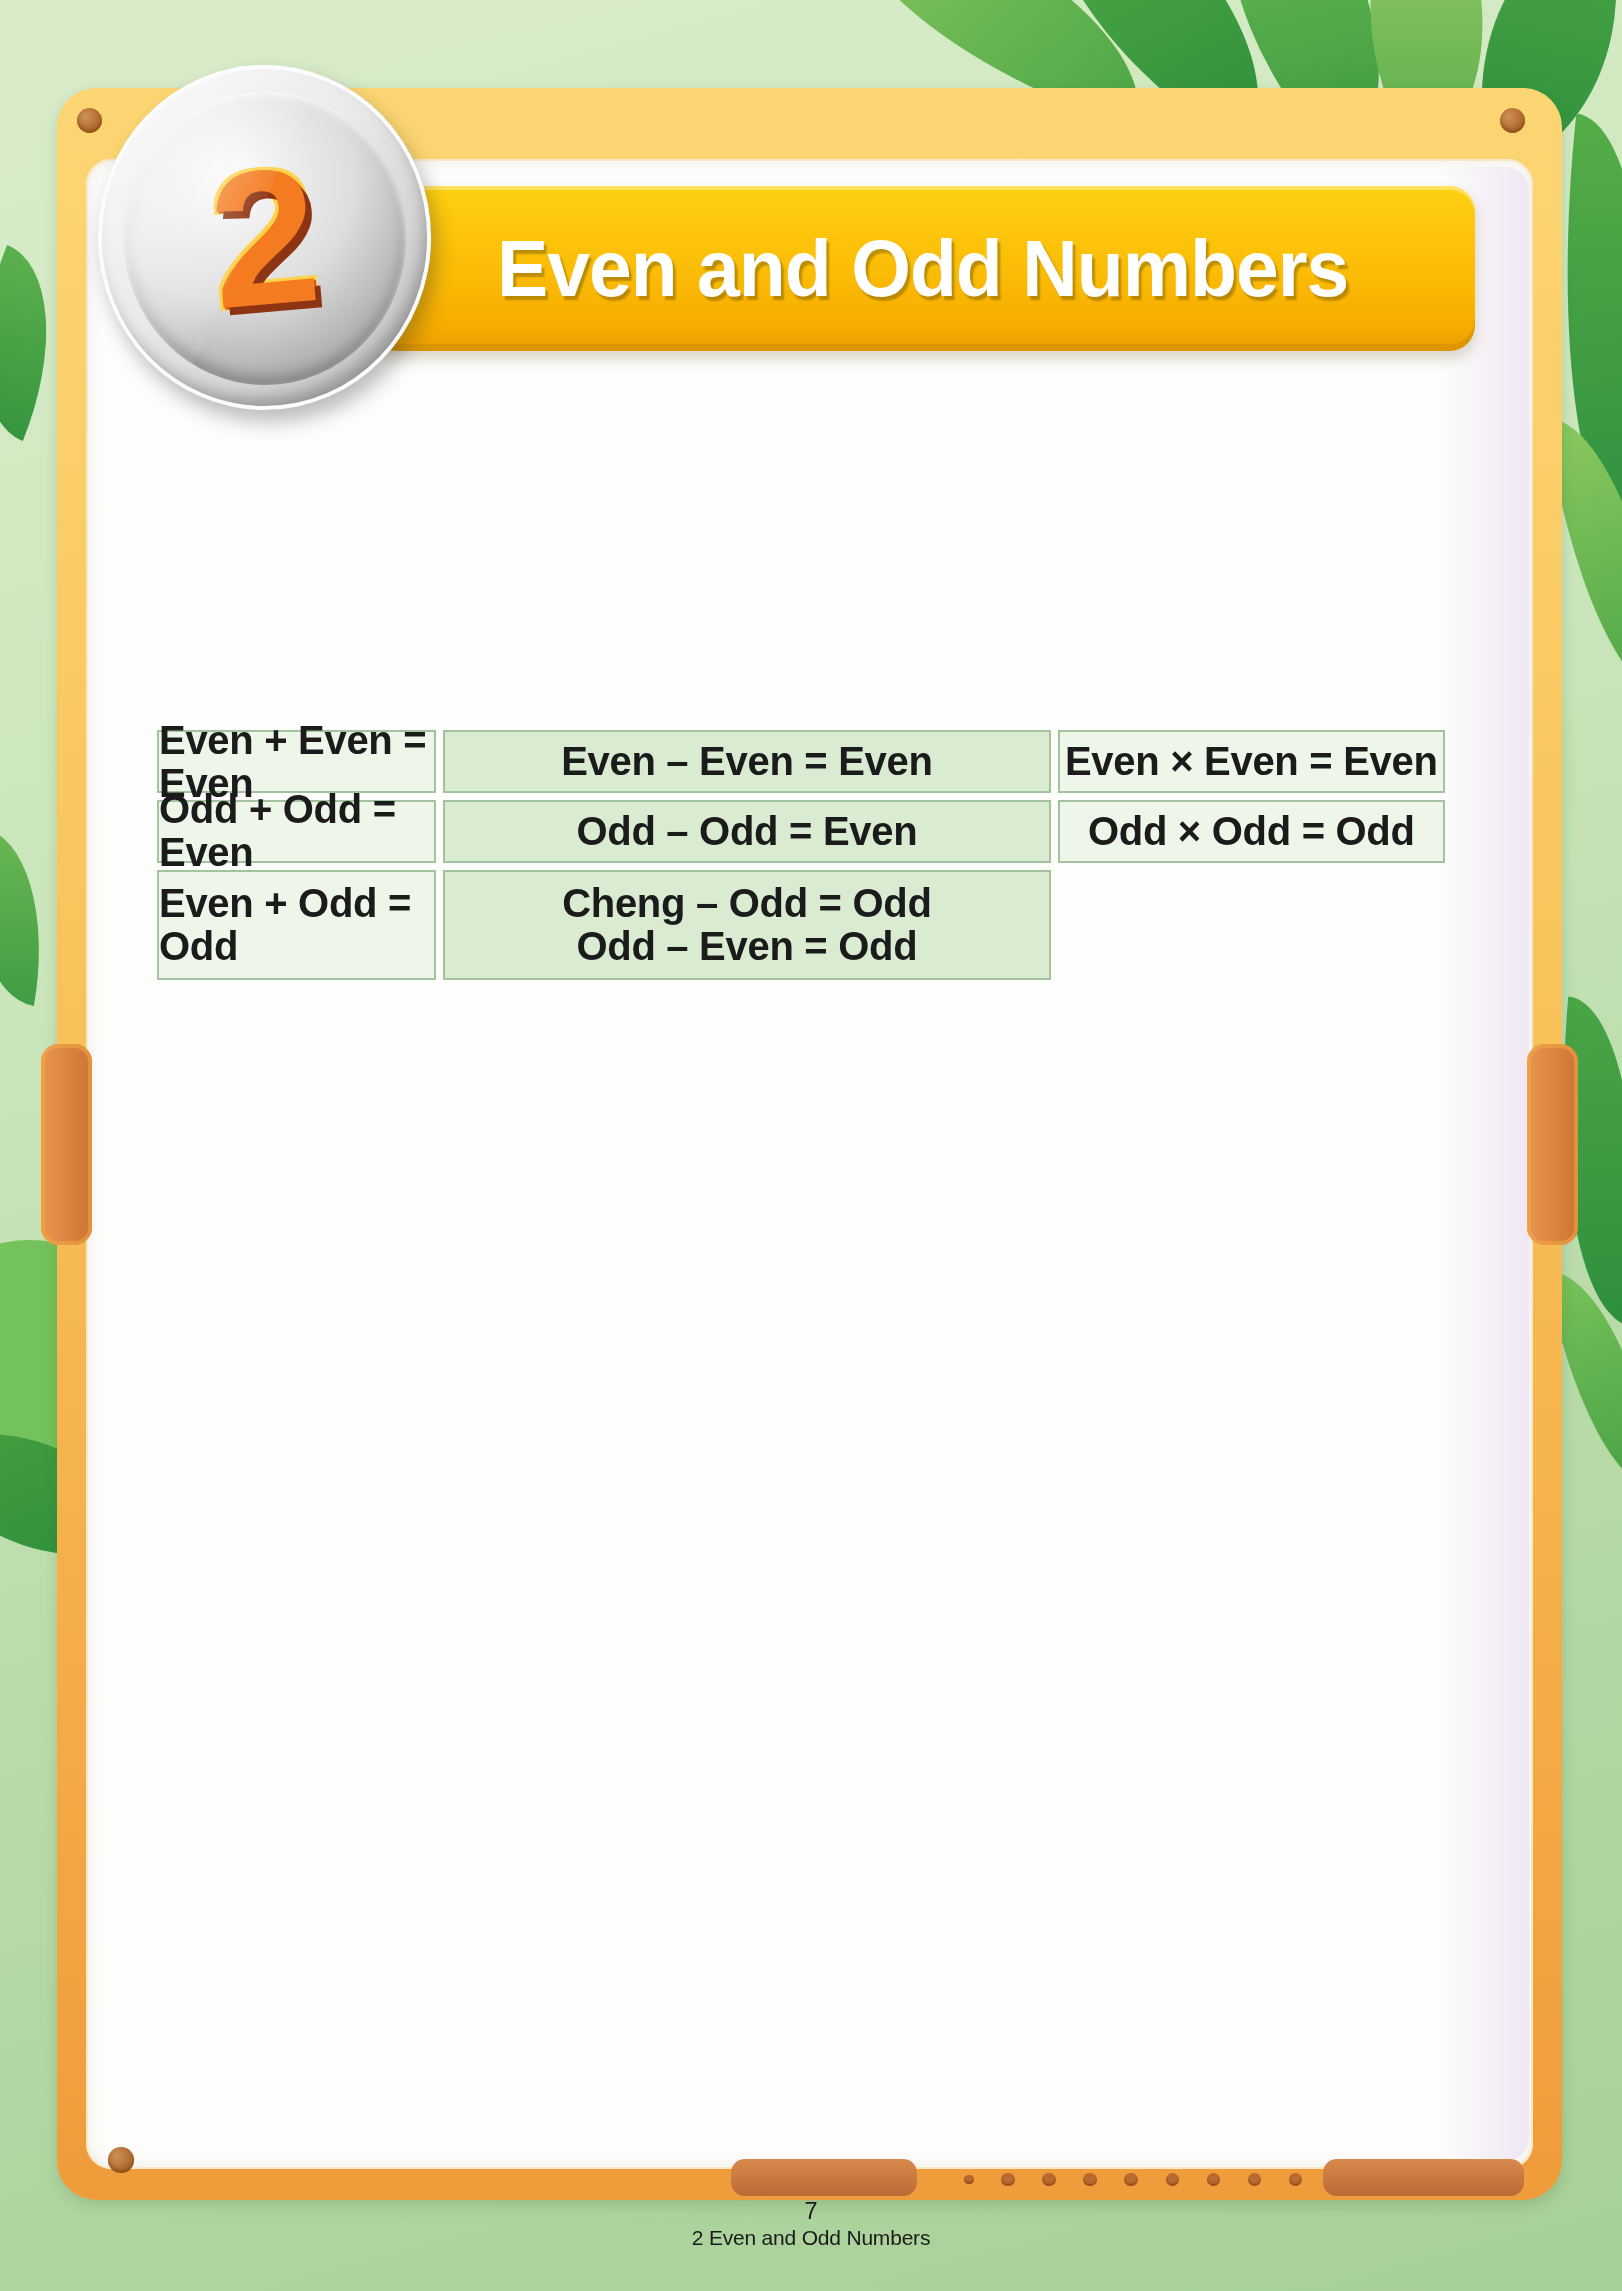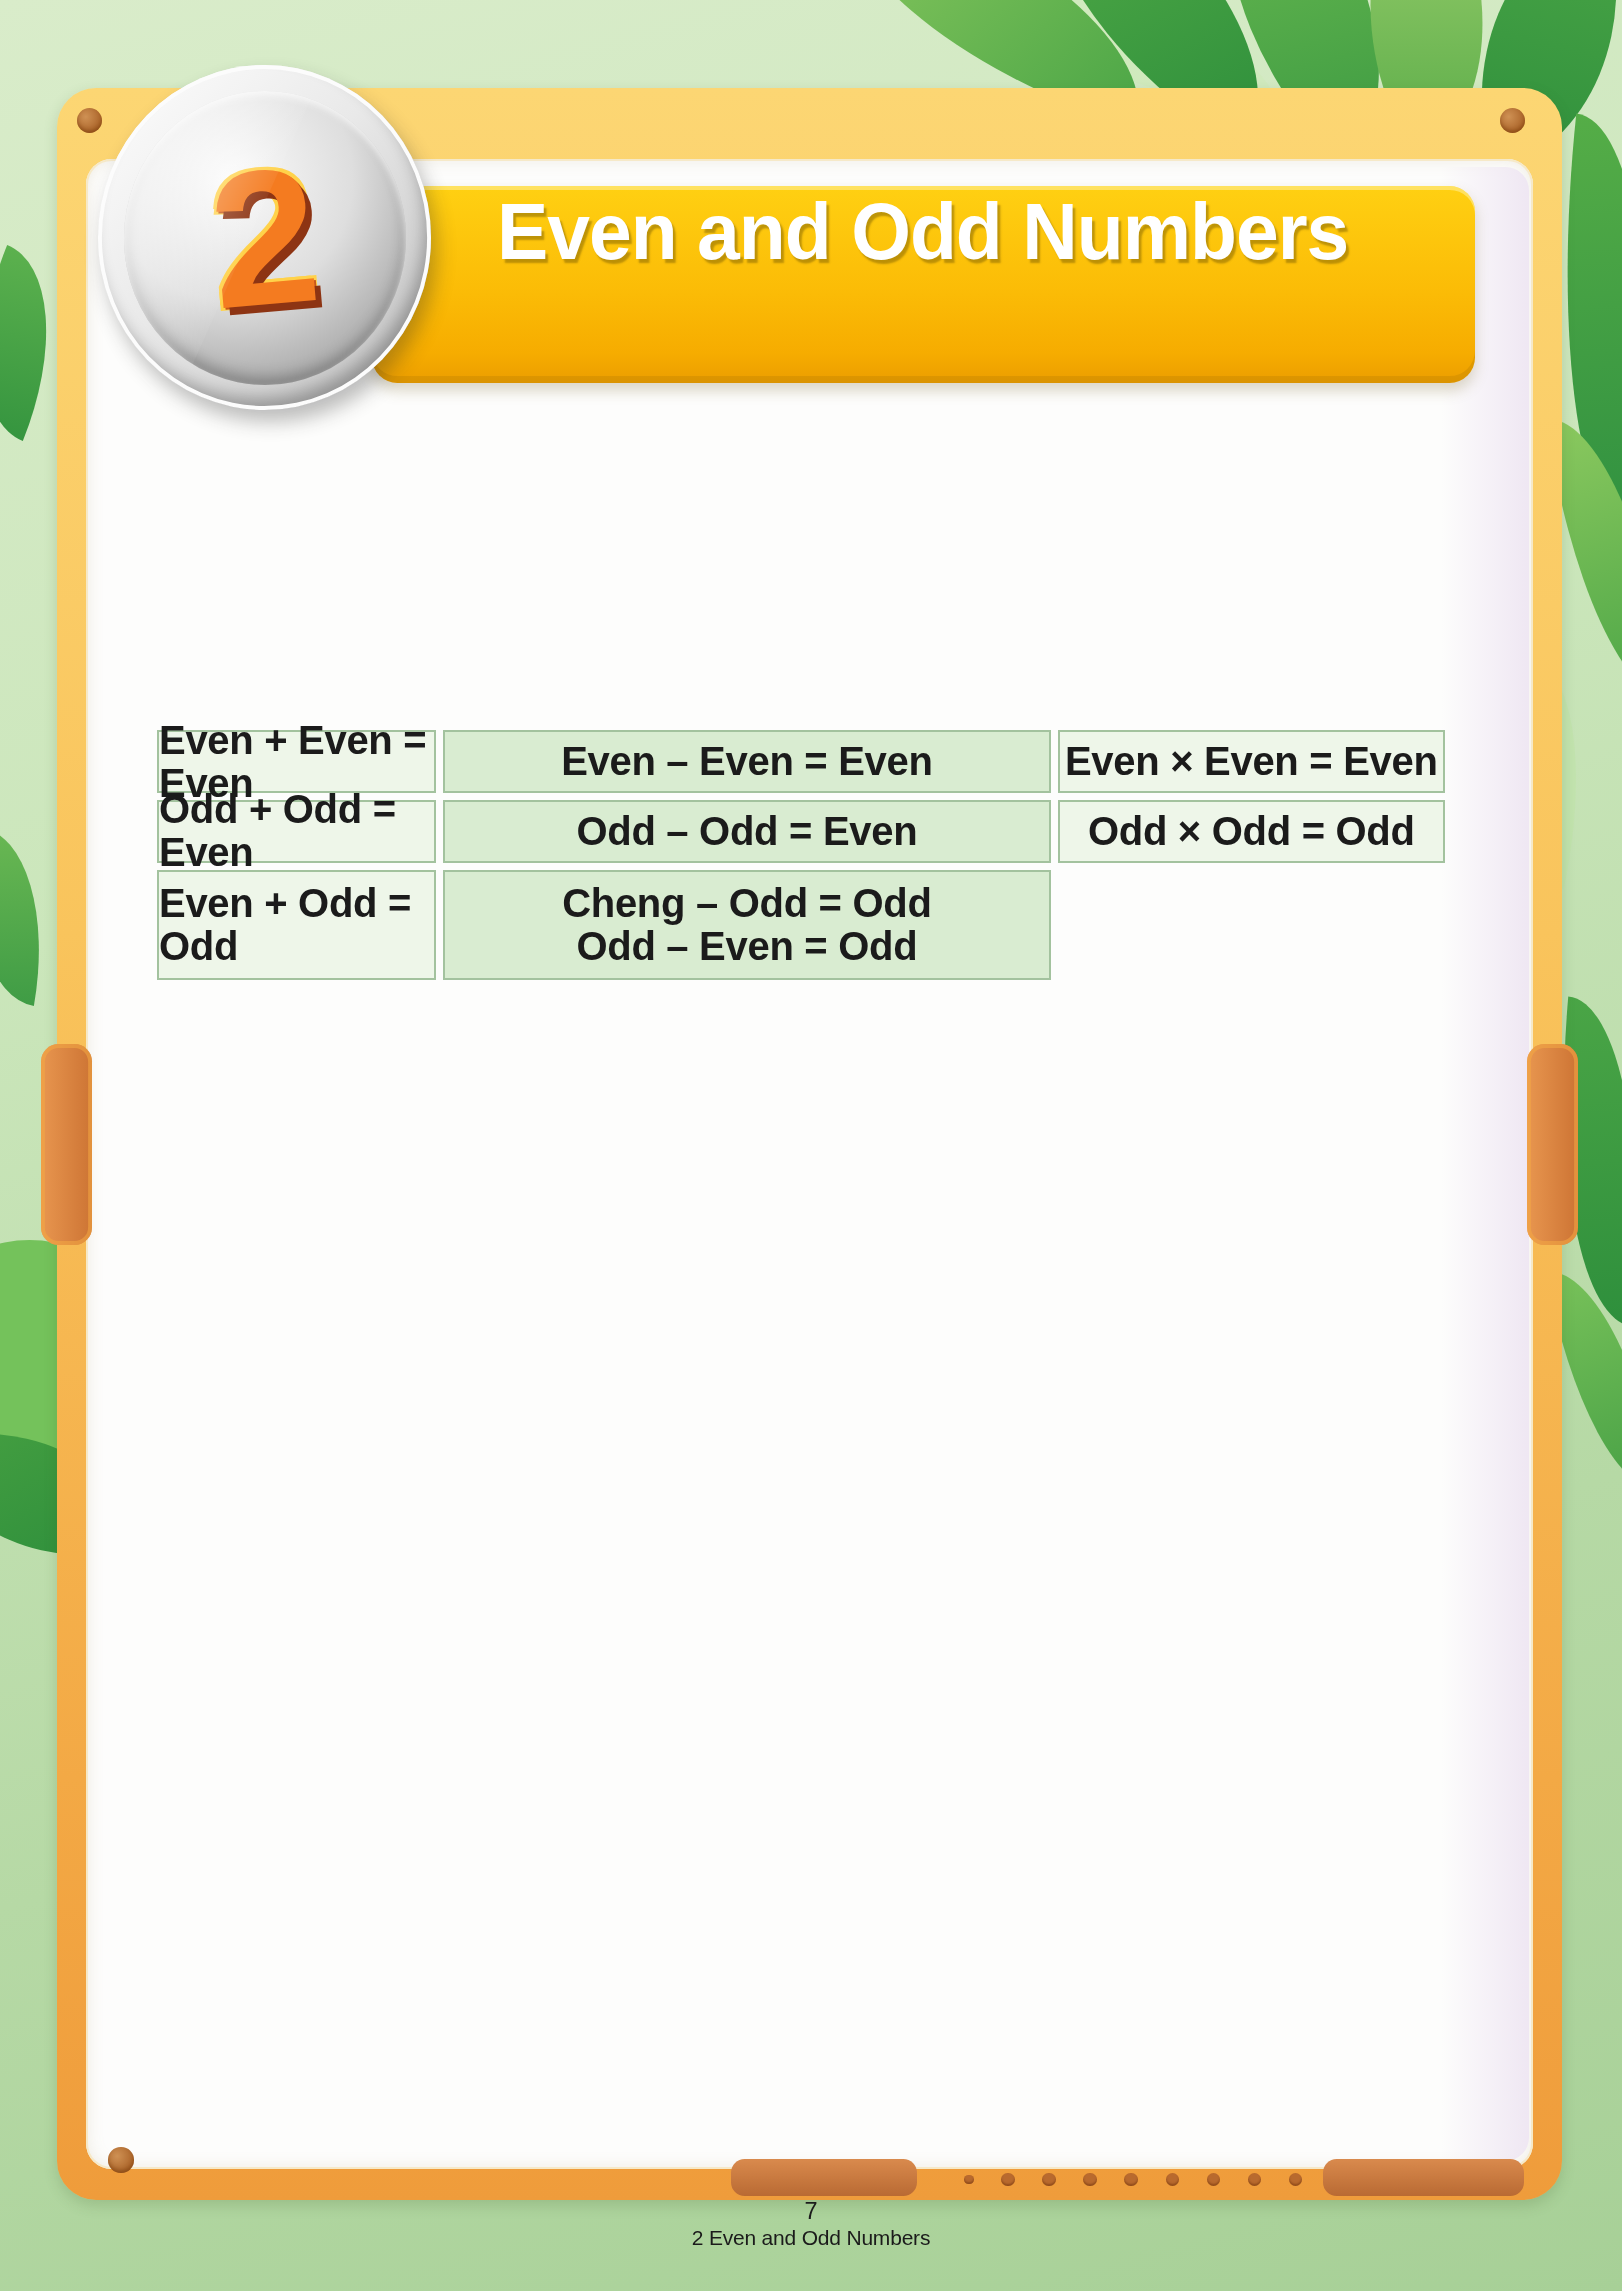--- a/index.html
+++ b/index.html
@@ -52,22 +52,22 @@
   .side-tab.right{right:-15.7px;top:956px;}
   .bottom-tab{position:absolute;bottom:3.9px;height:37px;border-radius:13.7px;z-index:3;
     background:linear-gradient(180deg,#d98a4d,#b96a33);}
   .bottom-tab.t1{left:674px;width:186px;}
   .bottom-tab.t2{left:1266px;width:201px;}
   .bottom-dots{position:absolute;bottom:13.7px;left:907px;display:flex;gap:27.4px;z-index:3;}
   .bottom-dots i{width:13.7px;height:13.7px;border-radius:50%;background:#b96a2e;box-shadow:inset 0 -2px 2px rgba(110,50,10,.5);}
   .bottom-dots i:first-child{width:9.8px;height:9.8px;margin-top:2px;}
   
   .banner{
-    position:absolute;left:372px;top:186px;width:1103px;height:197px;z-index:3;
-    border-radius:25.5px;display:flex;padding-left:125px;box-sizing:border-box;
+    position:absolute;left:372px;top:186px;width:1103px;height:165px;z-index:3;
+    border-radius:25.5px;display:flex;align-items:center;padding-left:125px;box-sizing:border-box;
     background:linear-gradient(180deg,#ffd012 0%,#fbbb06 55%,#f6ac00 85%,#eb9d00 100%);
     box-shadow:0 7.8px 13.7px rgba(120,100,40,.25), inset 0 3.9px 0 rgba(255,240,160,.55), inset 0 -6.9px 0 rgba(190,130,0,.35);
   }
   .banner-title{
     font-size:80px;font-weight:bold;color:#ffffff;letter-spacing:-1px;white-space:nowrap;
     transform:scaleX(.96);transform-origin:left center;
     text-shadow:2.9px 3.9px 2px rgba(110,85,0,.45);
   }
   .badge{
     position:absolute;left:98px;top:65px;width:333px;height:345px;z-index:4;border-radius:50%;

